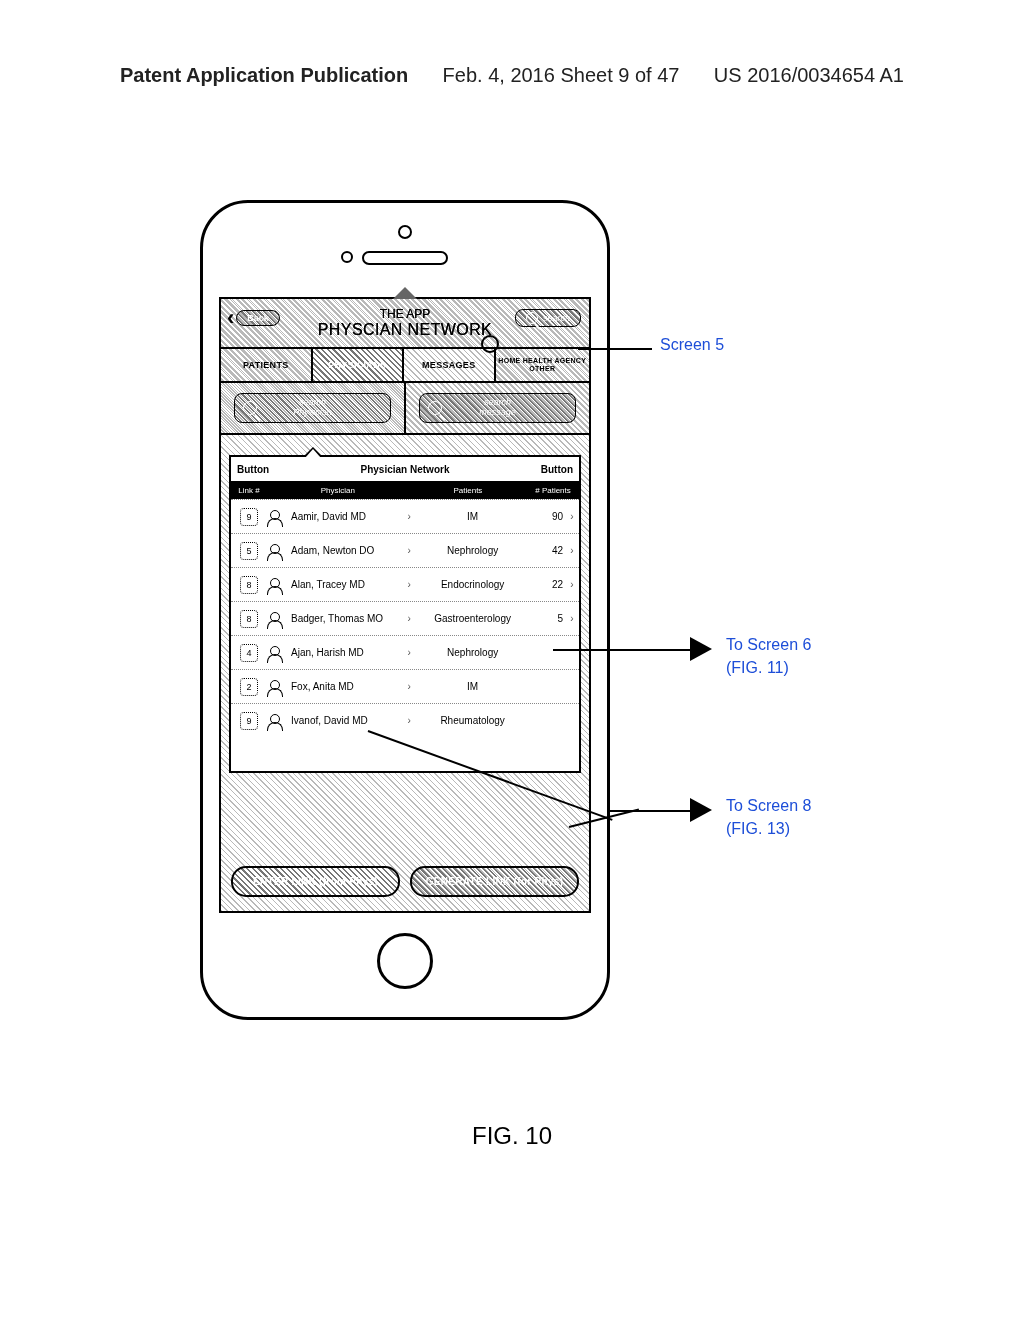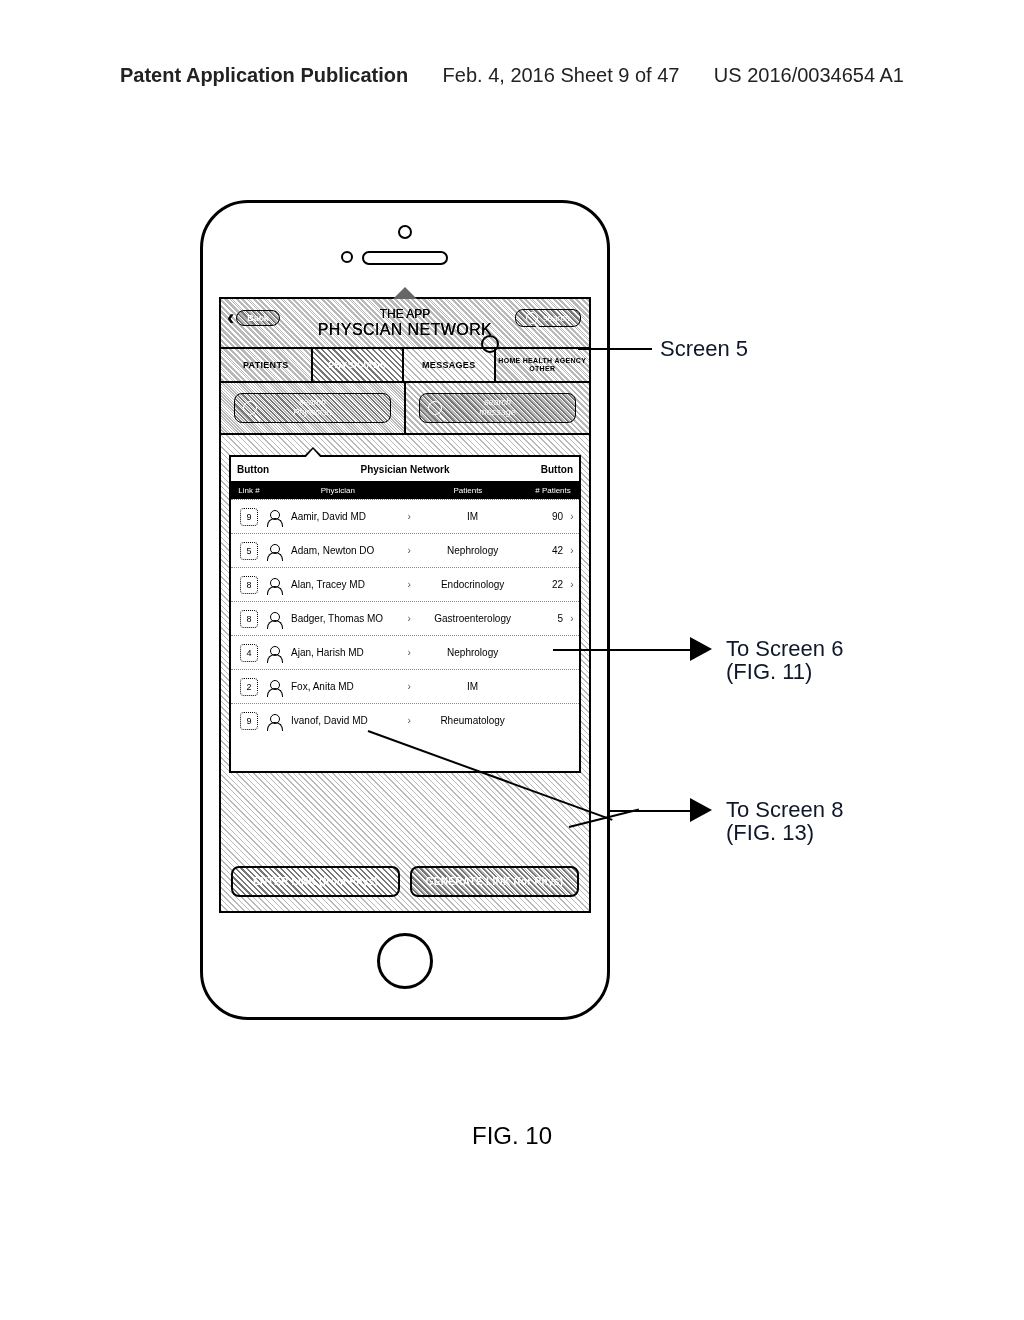--- a/index.html
+++ b/index.html
@@ -74,24 +74,24 @@
   .person-icn{width:14px;height:14px;position:relative}
   .person-icn::before{content:"";position:absolute;top:0;left:3px;width:8px;height:8px;border:1.5px solid #000;border-radius:50%}
   .person-icn::after{content:"";position:absolute;top:8px;left:0;width:14px;height:8px;border:1.5px solid #000;border-bottom:none;border-radius:8px 8px 0 0}
   .row .c3{width:14px;text-align:center;color:#555}
   .row .c4{flex:1;text-align:center}
   .row .c5{width:36px;text-align:right;padding-right:2px}
   .row .c6{width:14px;text-align:center;color:#555}
 
   
   .bottom-btns{position:absolute;left:10px;right:10px;bottom:14px;display:flex;justify-content:space-between;gap:10px}
-  .bigbtn{flex:1;border:2px solid #000;border-radius:8px;background:var(--hatch-dk);color:#fff;font-size:10px;font-weight:700;letter-spacing:.3px;text-align:center;padding:8px 0}
-
-  
-  .callout{position:absolute;font-size:22px;color:#0f172a}
+  .bigbtn{flex:1;border:2px solid #000;border-radius:15px;background:var(--hatch-dk);color:#fff;font-size:10px;font-weight:700;letter-spacing:.3px;text-align:center;padding:8px 0}
+
+  
+  .callout{position:absolute;font-size:16px;color:#1d4ed8}
   .line-h{position:absolute;height:2px;background:#000}
   .line-d{position:absolute;height:2px;background:#000;transform-origin:left center}
   .arrowhead-r{position:absolute;width:0;height:0;border-top:12px solid transparent;border-bottom:12px solid transparent;border-left:22px solid #000}
 
   .fig-cap{position:absolute;left:50%;bottom:170px;transform:translateX(-50%);font-size:24px}
 </style>
 </head>
 <body>
 
 <div class="page">

